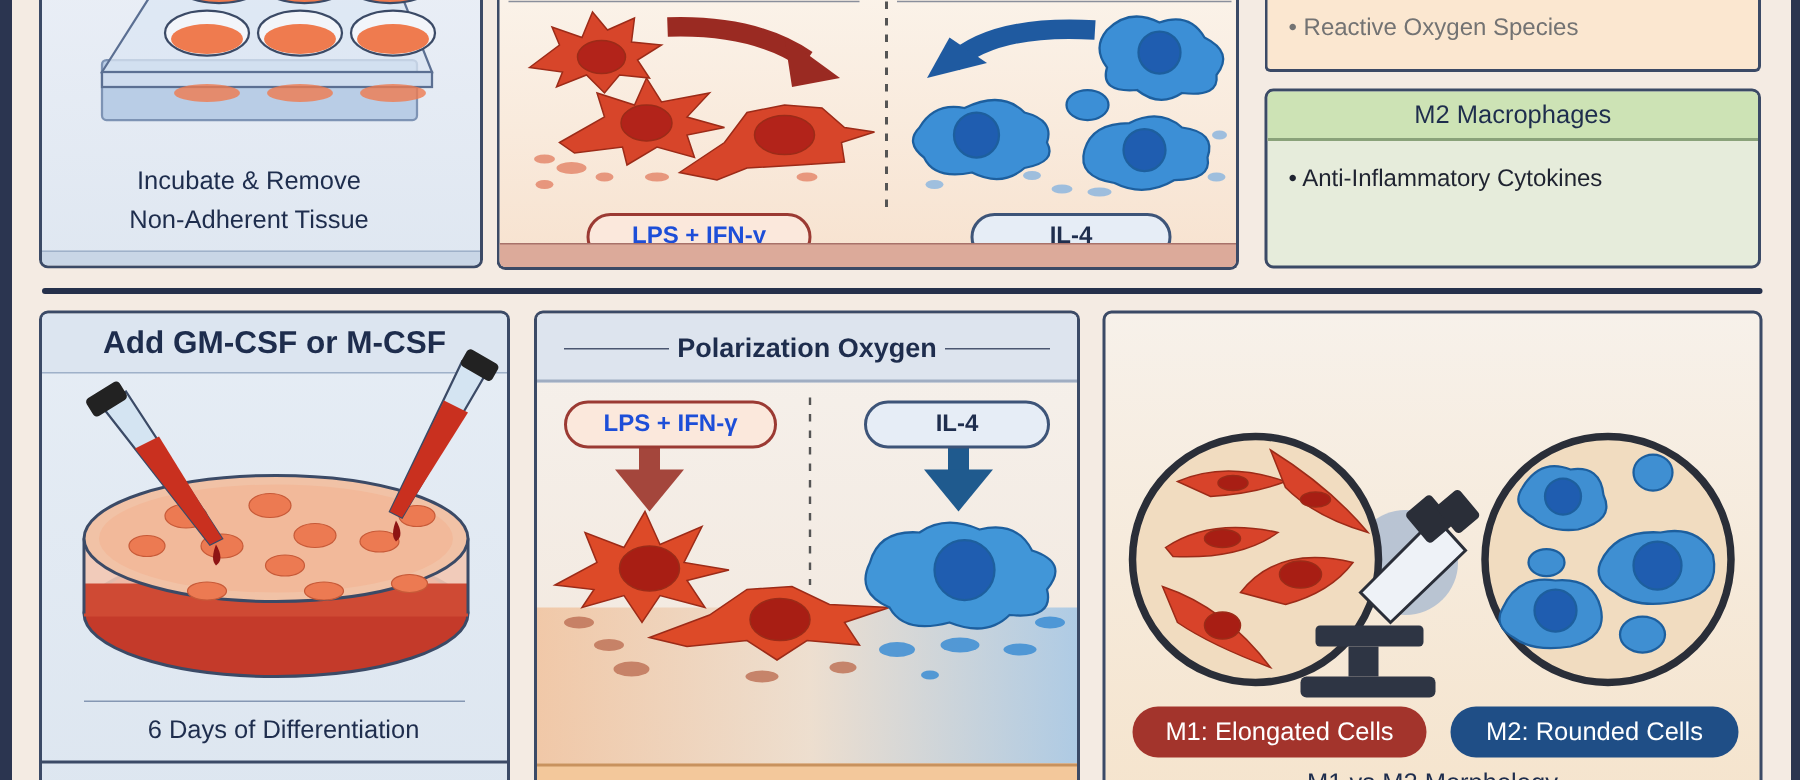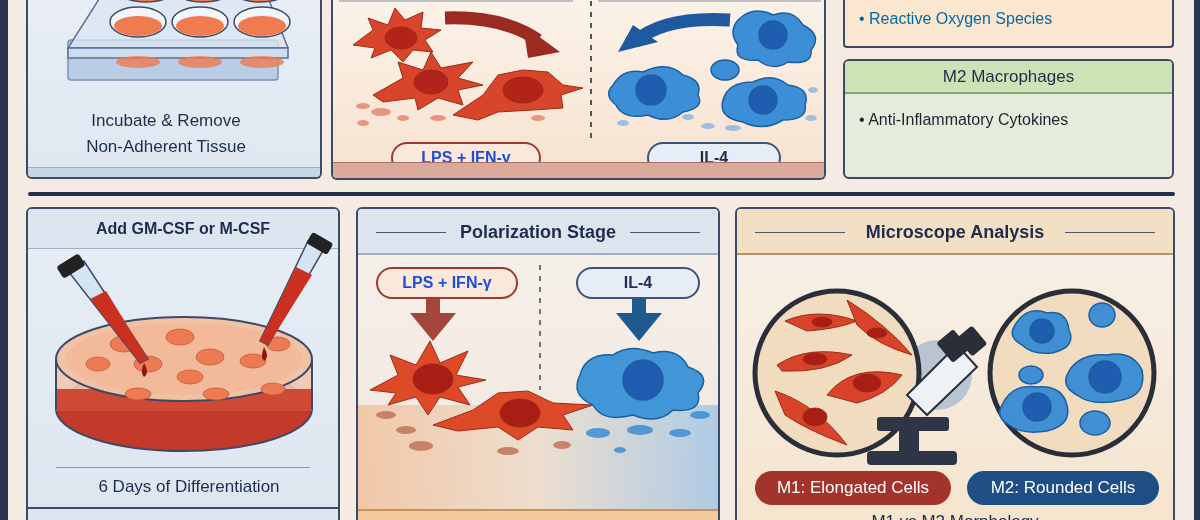--- a/index.html
+++ b/index.html
@@ -25,32 +25,32 @@
   #p-cells-top { left: 331px; top: -10px; width: 495px; height: 190px;
     background: linear-gradient(180deg, #fbf3ea 0%, #f7e2cf 100%); border-top: none; border-radius: 0 0 6px 6px; }
   #p-cells-top .bottom-strip { position: absolute; left: 0; right: 0; bottom: 0; height: 16px; background: #dcaa9a; border-top: 1px solid #a8726a; }
 
   .pill { position: absolute; border-radius: 18px; text-align: center; font-weight: bold; }
   .pill-red { background: #fbe8dc; border: 2px solid #9b3a33; color: #1d4ed8; }
   .pill-blue { background: #e6edf6; border: 2px solid #3d5478; color: #1f2e4e; }
 
   
   #p-m1 { left: 843px; top: -10px; width: 331px; height: 58px; background: #fbe7d0; border-top: none; border-radius: 0 0 4px 4px; }
-  #p-m1 .item { position: absolute; left: 14px; top: 20px; font-size: 16px; color: #0369a1; }
+  #p-m1 .item { position: absolute; left: 14px; top: 20px; font-size: 16px; color: #737373; }
   #p-m2 { left: 843px; top: 59px; width: 331px; height: 120px; background: #e6ecdb; }
   #p-m2 .head { height: 33px; background: #cde3b5; border-bottom: 2px solid #8aa27a; text-align: center;
     font-size: 17px; font-weight: normal; color: #1e2d4d; line-height: 31px; }
   #p-m2 ul { list-style: none; padding: 10px 12px 0 14px; }
   #p-m2 li { font-size: 16px; color: #1f2330; line-height: 32px; }
 
   .hr-main { position: absolute; left: 28px; top: 192px; width: 1147px; height: 4px; background: #25304b; border-radius: 2px; }
 
   
   #p-diff { left: 26px; top: 207px; width: 314px; height: 330px; background: linear-gradient(180deg,#e6edf5 0%, #dde6f0 100%); }
-  #p-diff .head { height: 40px; text-align: center; font-size: 16px; font-weight: bold; color: #1e2d4d; line-height: 40px;
+  #p-diff .head { height: 40px; text-align: center; font-size: 21px; font-weight: bold; color: #1e2d4d; line-height: 40px;
     border-bottom: 1px solid #9fb1c9; background: #dce5f0; }
   #p-diff .caption { position: absolute; left: 12px; right: 0; top: 268px; text-align: center; font-size: 17px; color: #1e2d4d; }
   #p-diff .cap-line { position: absolute; left: 28px; right: 28px; top: 258px; height: 1px; background: #8597b3; }
   #p-diff .foot-line { position: absolute; left: 0; right: 0; top: 298px; height: 2px; background: #3b4a66; }
 
   
   #p-polar { left: 356px; top: 207px; width: 364px; height: 330px; background: linear-gradient(180deg,#f6f1ec 0%, #f1e6db 100%); }
   .head-lined { position: relative; height: 46px; text-align: center; line-height: 46px; font-size: 18px; font-weight: bold; color: #1e2d4d; }
   .head-lined::before, .head-lined::after { content: ""; position: absolute; top: 23px; height: 1px; background: #4b5670; width: 70px; }
   .head-lined::before { left: 18px; }
@@ -217,21 +217,21 @@
       <rect x="280" y="-12" width="24" height="13" rx="3" transform="rotate(30 292 -6)" fill="#222"></rect>
       <path d="M236 98 Q232 108 236 112 Q242 108 236 98 Z" fill="#8e1414"></path>
     </g>
   </svg>
   <div class="cap-line"></div>
   <div class="caption">6 Days of Differentiation</div>
   <div class="foot-line"></div>
 </div>
 
 <div class="panel" id="p-polar">
-  <div class="head-lined">Polarization Stage</div>
+  <div class="head-lined">Polarization Oxygen</div>
   <svg width="364" height="260" style="left:0;top:46px;">
     <defs>
       <linearGradient id="floorG" x1="0" x2="1" y1="0" y2="0">
         <stop offset="0" stop-color="#f0c09a"></stop>
           <stop offset="0.5" stop-color="#ecdccb"></stop>
           <stop offset="1" stop-color="#9cc3e6"></stop>
       </linearGradient>
     </defs>
     <rect x="0" y="150" width="364" height="104" fill="url(#floorG)" opacity="0.8"></rect>
     <line x1="182" y1="10" x2="182" y2="135" stroke="#555" stroke-width="1.6" stroke-dasharray="5,6"></line>
@@ -272,21 +272,20 @@
         <ellipse cx="342" cy="160" rx="10" ry="4"></ellipse>
       <ellipse cx="262" cy="195" rx="6" ry="3"></ellipse>
     </g>
   </svg>
   <div class="pill pill-red" style="left:18px;top:58px;width:142px;height:32px;line-height:28px;font-size:16px;">LPS + IFN-γ</div>
   <div class="pill pill-blue" style="left:218px;top:58px;width:124px;height:32px;line-height:28px;font-size:16px;">IL-4</div>
   <div class="bottom-strip"></div>
 </div>
 
 <div class="panel" id="p-micro">
-  <div class="head-lined">Microscope Analysis</div>
   <svg width="440" height="220" style="left:0;top:46px;">
     <circle cx="200" cy="120" r="35" fill="#9fb4cf" opacity="0.7"></circle>
 
     <g>
       <circle cx="100" cy="118" r="82" fill="#f1dcc0" stroke="#2a2e38" stroke-width="5"></circle>
       <g fill="#d8432a" stroke="#9c2b18" stroke-width="1">
         <path d="M48 66 Q80 52 120 66 Q100 74 70 76 Z"></path>
           <ellipse cx="85" cy="67" rx="10" ry="5" fill="#a81e14"></ellipse>
         <path d="M110 45 Q150 70 175 100 Q140 90 120 70 Z"></path>
           <ellipse cx="140" cy="78" rx="10" ry="5" fill="#a81e14"></ellipse>

